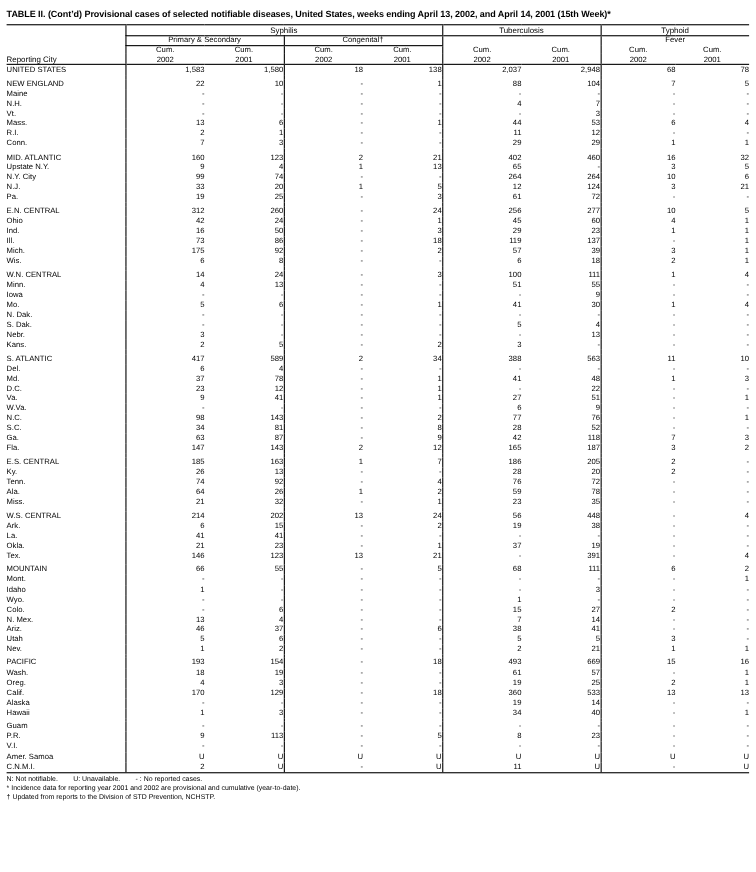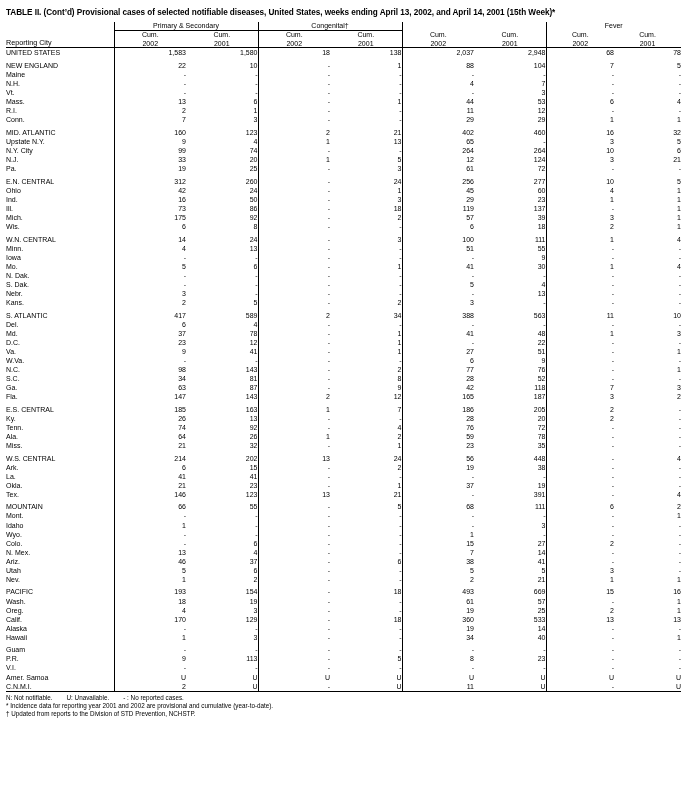--- a/index.html
+++ b/index.html
@@ -105,20 +105,26 @@
       <col style="width:72px">
       <col style="width:72px">
       <col style="width:72px">
       <col style="width:72px">
       <col style="width:72px">
       <col style="width:72px">
       <col style="width:68px">
       <col style="width:67px">
     </colgroup>
     <thead>
+      <tr>
+        <td class="rule-top"></td>
+        <td class="rule-top rule-thin-bot hdr-group grp-sep" colspan="4">Syphilis</td>
+        <td class="rule-top rule-thin-bot hdr-group grp-sep" colspan="2">Tuberculosis</td>
+        <td class="rule-top rule-thin-bot hdr-group grp-sep" colspan="2">Typhoid</td>
+      </tr>
       <tr>
         <td></td>
         <td class="rule-thin-bot hdr-sub grp-sep" colspan="2">Primary &amp; Secondary</td>
         <td class="rule-thin-bot hdr-sub grp-sep" colspan="2">Congenital†</td>
         <td class="hdr-sub grp-sep" colspan="2"></td>
         <td class="hdr-sub grp-sep" colspan="2">Fever</td>
       </tr>
       <tr>
         <td></td>
         <td class="hdr-sub grp-sep">Cum.</td>

